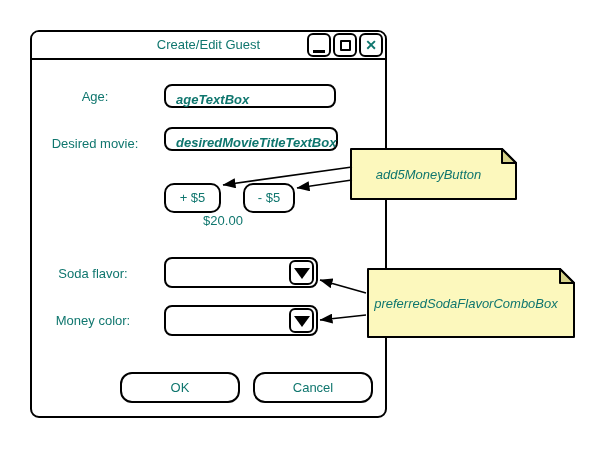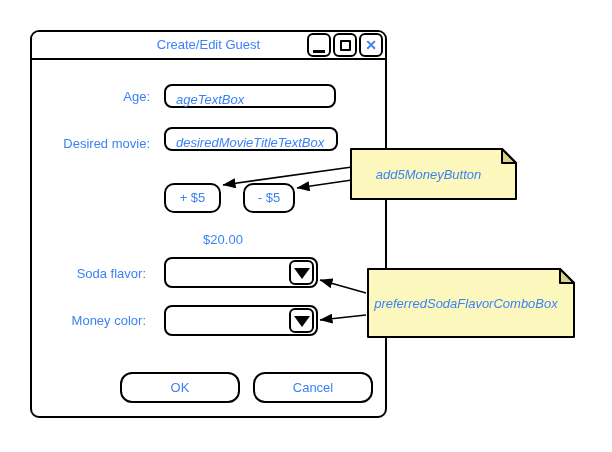--- a/index.html
+++ b/index.html
@@ -1,18 +1,18 @@
 <!DOCTYPE html>
 <html style="--bg: #FFFFFF; --stroke: #000000; --note-fill: #FCF8BD; --note-fold: #D6D28A;"><head>
 <meta charset="utf-8">
 <style>
   html,body{margin:0;padding:0;background:#fff;}
   #stage{
     position:relative;width:612px;height:452px;background:var(--bg,#fff);
-    font-family:"Liberation Sans",sans-serif;color:#3b82f6;overflow:hidden;
+    font-family:"Liberation Sans",sans-serif;color:#0f766e;overflow:hidden;
   }
   .abs{position:absolute;box-sizing:border-box;}
   
   #window{
     left:30px;top:30px;width:357px;height:388px;
     border:2px solid #000;border-radius:9px;background:#fff;z-index:1;
   }
   #titlebar{
     left:0;top:0;width:353px;height:28px;border-bottom:2px solid #000;
     border-radius:7px 7px 0 0;background:#fff;
@@ -25,24 +25,24 @@
     width:24px;height:24px;border:2px solid #000;border-radius:6px;top:1px;
     background:#fff;display:flex;align-items:center;justify-content:center;
   }
   #btn-min{left:275px;}
   #btn-max{left:301px;}
   #btn-close{left:327px;}
   .min-glyph{display:block;width:12px;height:3px;background:#000;margin-top:13px;}
   .max-glyph{display:block;width:11px;height:11px;border:2px solid #000;border-radius:1px;box-sizing:border-box;}
   .close-glyph{font-size:14px;font-weight:bold;line-height:1;}
   
-  .field-label{font-size:13px;text-align:right;height:16px;line-height:16px;}
+  .field-label{font-size:13px;text-align:center;height:16px;line-height:16px;}
   .textbox{
     border:2px solid #000;border-radius:8px;background:#fff;height:24px;
-    font-size:13px;font-style:italic;line-height:28px;padding-left:10px;
+    font-size:13px;font-style:italic;line-height:28px;padding-left:10px;font-weight:bold;
   }
   .small-btn{
     border:2px solid #000;border-radius:10px;background:#fff;height:30px;
     font-size:13px;text-align:center;line-height:26px;
   }
   .balance{font-size:13px;text-align:center;height:16px;line-height:16px;}
   .combobox{
     border:2px solid #000;border-radius:8px;background:#fff;height:31px;
     font-size:13px;font-style:italic;line-height:27px;padding-left:10px;
   }
@@ -99,21 +99,21 @@
     </div>
 
     <div class="abs field-label" style="left:8px;top:57px;width:110px;">Age:</div>
     <div class="abs textbox" style="left:132px;top:52px;width:172px;">ageTextBox</div>
 
     <div class="abs field-label" style="left:8px;top:104px;width:110px;">Desired movie:</div>
     <div class="abs textbox" style="left:132px;top:95px;width:174px;">desiredMovieTitleTextBox</div>
 
     <div class="abs small-btn" style="left:132px;top:151px;width:57px;">+ $5</div>
     <div class="abs small-btn" style="left:211px;top:151px;width:52px;">- $5</div>
-    <div class="abs balance" style="left:151px;top:200px;width:80px;">$20.00</div>
+    <div class="abs balance" style="left:151px;top:181px;width:80px;">$20.00</div>
 
     <div class="abs field-label" style="left:8px;top:234px;width:106px;">Soda flavor:</div>
     <div class="abs combobox" style="left:132px;top:225px;width:154px;">
       <span></span>
       <span class="combo-btn">
         <span class="combo-arrow"></span>
       </span>
     </div>
 
     <div class="abs field-label" style="left:8px;top:281px;width:106px;">Money color:</div>

